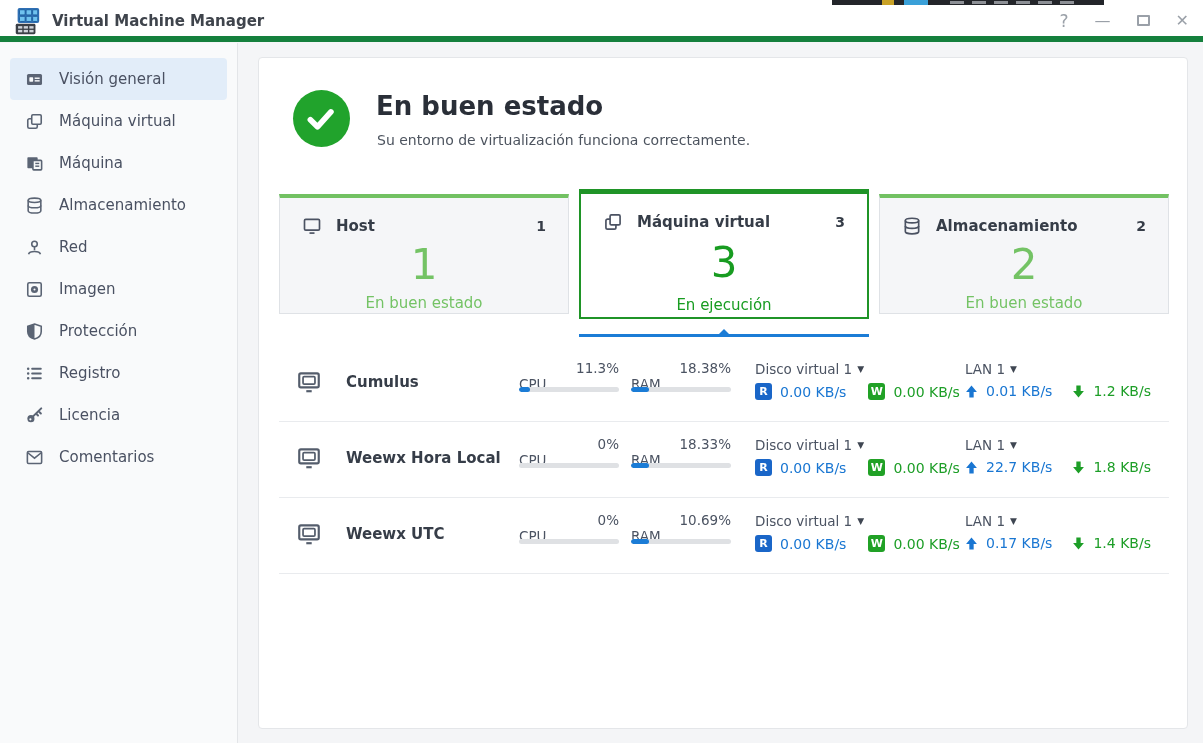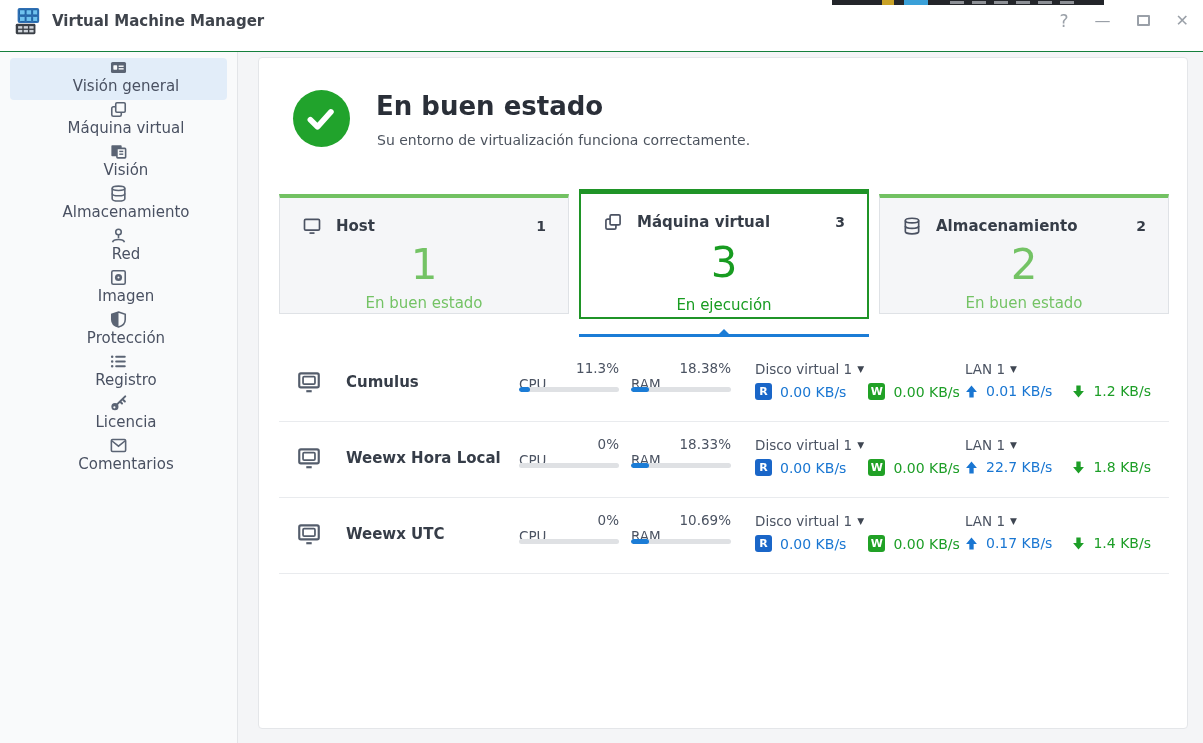--- a/index.html
+++ b/index.html
@@ -1,38 +1,38 @@
 <!DOCTYPE html>
 <html><head>
 <meta charset="utf-8">
 <style>
   * { margin:0; padding:0; box-sizing:border-box; }
   html,body { width:1203px; height:743px; overflow:hidden;
     font-family:"DejaVu Sans","Liberation Sans",sans-serif; background:#f4f5f7; }
 
   
-  .titlebar { position:absolute; left:0; top:0; width:1203px; height:52px;
-    background:#ffffff; border-bottom:1px solid #15803d; z-index:5; }
+  .titlebar { position:absolute; left:0; top:0; width:1203px; height:42px;
+    background:#ffffff; border-bottom:6px solid #15803d; z-index:5; }
   .bg-strip { position:absolute; left:832px; top:0; width:272px; height:5px; background:#23252a; }
   .bg-strip .frag-y { position:absolute; left:50px; top:0; width:12px; height:5px; background:#c9a227; }
   .bg-strip .frag-b { position:absolute; left:72px; top:0; width:24px; height:5px; background:#3aa0d8; }
   .bg-strip .frag-t { position:absolute; left:118px; top:1px; width:130px; height:3px;
     background:repeating-linear-gradient(90deg,#8d9096 0 14px,#23252a 14px 22px); }
   .app-icon { position:absolute; left:12px; top:6px; width:30px; height:30px; }
   .app-title { position:absolute; left:52px; top:12px; font-size:15px; font-weight:bold; color:#3f444c; }
   .win-controls { position:absolute; right:14px; top:0; height:42px; display:flex; align-items:center; gap:26px; }
   .win-btn { color:#9aa0a8; font-size:16px; cursor:default; line-height:1; }
   .win-help { font-size:17px; }
   .max-box { display:inline-block; width:13px; height:11px; border:2px solid #9aa0a8; border-radius:1px; }
 
   
   .sidebar { position:absolute; left:0; top:43px; width:238px; height:700px;
     background:#f9fafb; border-right:1px solid #e3e5e8; padding-top:15px; }
   .side-item { display:flex; align-items:center; height:42px; margin:0 10px;
-    padding-left:15px; border-radius:4px; cursor:pointer; color:#4a5162;flex-direction:column; }
+    padding-left:15px; border-radius:4px; cursor:pointer; color:#4a5162; }
   .side-item.active { background:#e2edf9; }
   .side-item .icon { width:19px; height:19px; margin-right:15px; color:#5b6474; flex:0 0 auto; }
   .side-item .lbl { font-size:15px; }
 
   
   .main-bg { position:absolute; left:239px; top:43px; width:964px; height:700px; background:#f4f5f7; }
   .panel { position:absolute; left:258px; top:57px; width:930px; height:672px;
     background:#ffffff; border:1px solid #e4e6e9; border-radius:4px; }
 
   .check-circle { position:absolute; left:34px; top:32px; width:57px; height:57px;
@@ -157,21 +157,21 @@
 
   <div class="side-item">
     <span class="icon">
       <svg viewBox="0 0 24 24">
           <rect x="3" y="4" width="13" height="14" rx="1" fill="currentColor"></rect>
         <rect x="10" y="8" width="11" height="12" rx="1" fill="#f9fafb" stroke="currentColor" stroke-width="2"></rect>
         <rect x="13" y="11" width="5" height="1.8" fill="currentColor"></rect>
         <rect x="13" y="14.5" width="5" height="1.8" fill="currentColor"></rect>
         </svg>
     </span>
-    <span class="lbl">Visión</span>
+    <span class="lbl">Máquina</span>
   </div>
 
   <div class="side-item">
     <span class="icon">
       <svg viewBox="0 0 24 24" fill="none" stroke="currentColor" stroke-width="2">
         <ellipse cx="12" cy="5.5" rx="8" ry="2.8"></ellipse>
         <path d="M4 5.5v13c0 1.6 3.6 2.9 8 2.9s8-1.3 8-2.9v-13"></path>
         <path d="M4 12c0 1.6 3.6 2.9 8 2.9s8-1.3 8-2.9"></path>
         </svg>
     </span>

